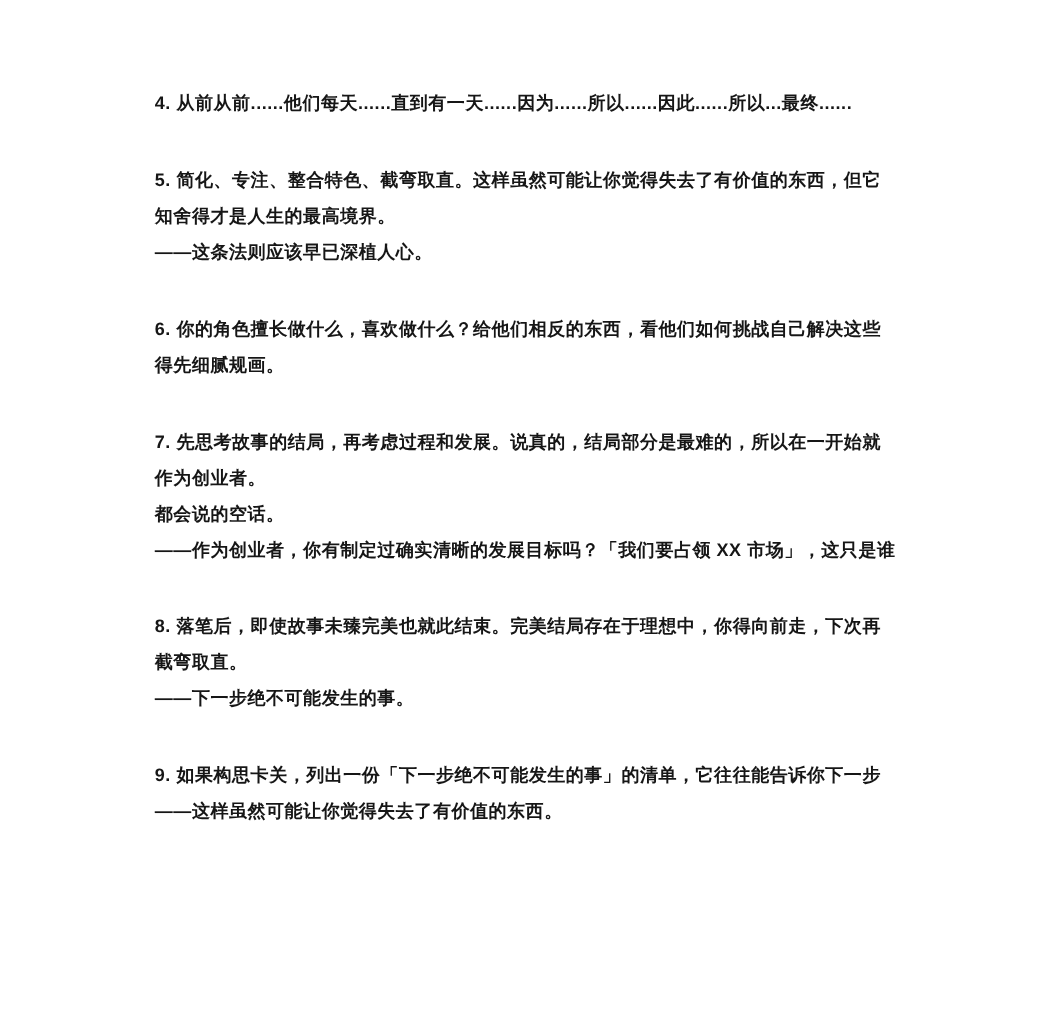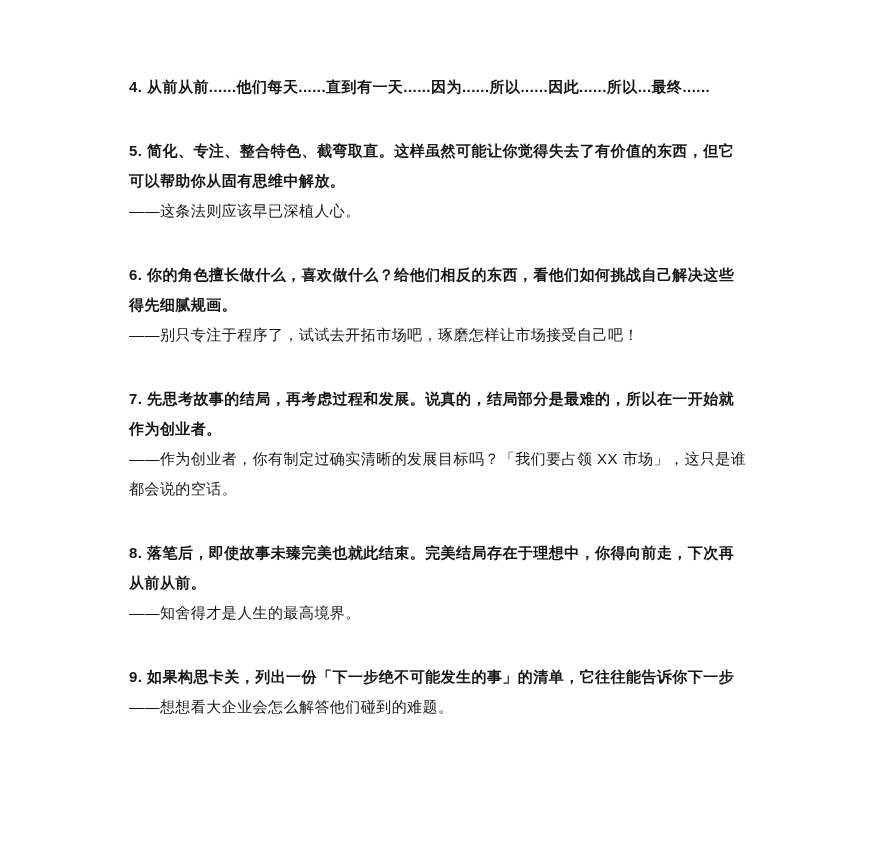--- a/index.html
+++ b/index.html
@@ -28,49 +28,48 @@
     margin-bottom: 34px;
   }
   .item:last-child { margin-bottom: 0; }
   .main-line, .comment-line {
     font-size: 15px;
     line-height: 30px;
     letter-spacing: 0.45px;
     white-space: nowrap;
   }
   .main-line { font-weight: 700; }
-  .comment-line { font-weight: 400; }
+  .comment-line { font-weight: 700; }
 </style>
 </head>
 <body>
 
 <div class="page">
   <div class="content">
       <div class="item">
         <div class="main-line">4. 从前从前......他们每天......直到有一天......因为......所以......因此......所以...最终......</div>
       </div>
       <div class="item">
         <div class="main-line">5. 简化、专注、整合特色、截弯取直。这样虽然可能让你觉得失去了有价值的东西，但它</div>
-        <div class="main-line">可以帮助你从固有思维中解放。</div>
+        <div class="main-line">知舍得才是人生的最高境界。</div>
         <div class="comment-line">——这条法则应该早已深植人心。</div>
       </div>
       <div class="item">
         <div class="main-line">6. 你的角色擅长做什么，喜欢做什么？给他们相反的东西，看他们如何挑战自己解决这些</div>
         <div class="main-line">得先细腻规画。</div>
-        <div class="comment-line">——别只专注于程序了，试试去开拓市场吧，琢磨怎样让市场接受自己吧！</div>
       </div>
       <div class="item">
         <div class="main-line">7. 先思考故事的结局，再考虑过程和发展。说真的，结局部分是最难的，所以在一开始就</div>
         <div class="main-line">作为创业者。</div>
+        <div class="comment-line">都会说的空话。</div>
         <div class="comment-line">——作为创业者，你有制定过确实清晰的发展目标吗？「我们要占领 XX 市场」，这只是谁</div>
-        <div class="comment-line">都会说的空话。</div>
       </div>
       <div class="item">
         <div class="main-line">8. 落笔后，即使故事未臻完美也就此结束。完美结局存在于理想中，你得向前走，下次再</div>
-        <div class="main-line">从前从前。</div>
-        <div class="comment-line">——知舍得才是人生的最高境界。</div>
+        <div class="main-line">截弯取直。</div>
+        <div class="comment-line">——下一步绝不可能发生的事。</div>
       </div>
       <div class="item">
         <div class="main-line">9. 如果构思卡关，列出一份「下一步绝不可能发生的事」的清单，它往往能告诉你下一步</div>
-        <div class="comment-line">——想想看大企业会怎么解答他们碰到的难题。</div>
+        <div class="comment-line">——这样虽然可能让你觉得失去了有价值的东西。</div>
       </div>
     </div>
 </div>
 
 </body></html>

